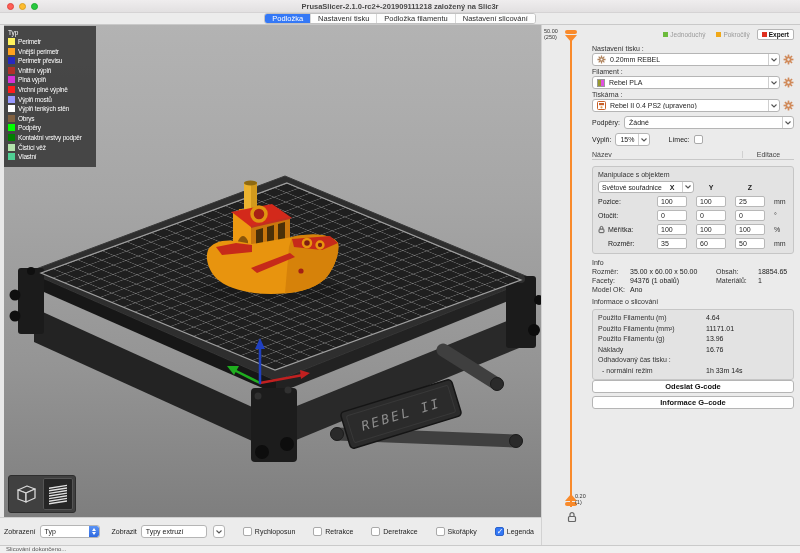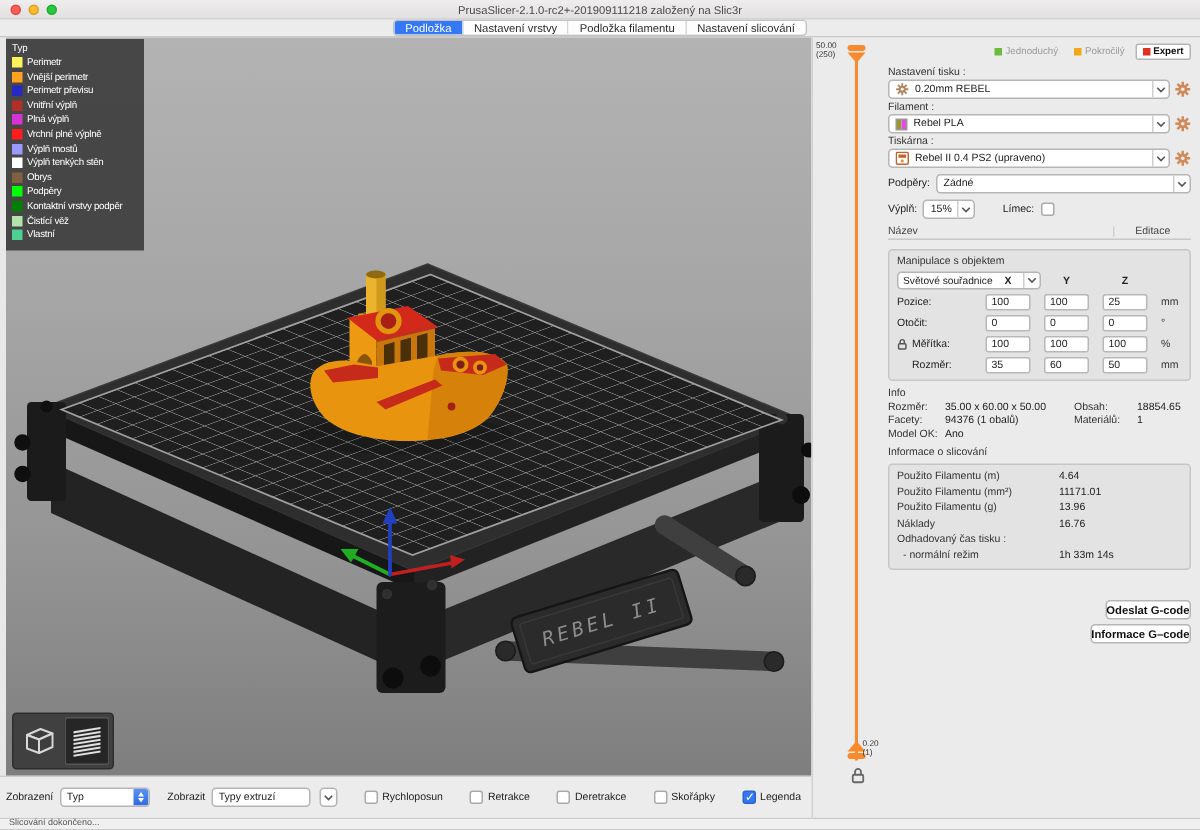--- a/index.html
+++ b/index.html
@@ -1,21 +1,21 @@
 <!DOCTYPE html>
 <html><head>
 <meta charset="utf-8">
 <style>
   * { margin:0; padding:0; box-sizing:border-box; }
   body { font-family:"Liberation Sans","DejaVu Sans",sans-serif; background:#888; }
   .app { position:relative; width:800px; height:553px; background:#ececec; overflow:hidden;
          font-family:"Liberation Sans","DejaVu Sans",sans-serif; }
 
   
-  .titlebar { position:relative; height:13px; background:linear-gradient(#efedee,#e2e0e1); border-bottom:1px solid #d5d3d4; }
+  .titlebar { position:relative; height:13px; background:linear-gradient(#efedee,#e2e0e1); border-bottom:1px solid #d5d3d4;font-weight:bold; }
   .traffic { position:absolute; left:7px; top:3px; display:flex; gap:5px; }
   .traffic span { width:7px; height:7px; border-radius:50%; display:block; }
   .tl-close{ background:#ff5f57; border:0.5px solid #e0443e; }
   .tl-min  { background:#febc2e; border:0.5px solid #d9a022; }
   .tl-zoom { background:#28c840; border:0.5px solid #1dad2b; }
   .win-title { text-align:center; font-size:7.5px; line-height:13px; color:#4a4a4a; }
 
   
   .tabbar { height:12px; background:#ececec; border-bottom:1px solid #c9c9c9; display:flex; justify-content:center; align-items:flex-start; }
   .segments { display:inline-flex; border:1px solid #c2c2c2; border-radius:3px; overflow:hidden; background:#fff; height:11px; }
@@ -97,21 +97,21 @@
   .info-grid .val { color:#222; }
 
   
   .slice-panel { background:#e3e3e3; border:1px solid #c6c6c6; border-radius:3px; padding:3px 5px; margin-top:2px; }
   .srow { display:flex; font-size:7px; color:#333; line-height:10.5px; }
   .srow .sl { width:108px; white-space:nowrap; }
   .srow .sv { color:#222; }
   .srow.indent .sl { padding-left:4px; }
 
   
-  .gbtns { margin-top:20px; display:flex; flex-direction:column; gap:3px;align-items:flex-end; }
+  .gbtns { margin-top:0; display:flex; flex-direction:column; gap:3px; }
   .gbtn { height:13px; background:#fff; border:1px solid #b5b5b5; border-radius:3px; font-size:7.5px; font-weight:bold; color:#111; text-align:center; line-height:12px; }
 
   
   .toolbar { height:28px; background:#ececec; border-top:1px solid #cfcfcf; display:flex; align-items:center; padding-left:4px; gap:4px; font-size:7px; color:#222; }
   .popup { display:flex; align-items:center; width:60px; height:13px; background:#fff; border:1px solid #b5b5b5; border-radius:3px; overflow:hidden; }
   .popup .ptext { flex:1; padding-left:4px; font-size:7px; }
   .stepper { width:10px; align-self:stretch; background:linear-gradient(#5a93f5,#2f6ae0); display:flex; flex-direction:column; align-items:center; justify-content:center; border-radius:0 2px 2px 0; }
   .stepper i { display:block; width:0; height:0; border-left:2.5px solid transparent; border-right:2.5px solid transparent; }
   .stepper .up { border-bottom:3px solid #fff; margin-bottom:1.5px; }
   .stepper .dn { border-top:3px solid #fff; }
@@ -133,21 +133,21 @@
       <span class="tl-close"></span>
       <span class="tl-min"></span>
       <span class="tl-zoom"></span>
     </div>
     <div class="win-title">PrusaSlicer-2.1.0-rc2+-201909111218 založený na Slic3r</div>
   </div>
 
   <div class="tabbar">
     <div class="segments">
       <div class="seg active">Podložka</div>
-      <div class="seg">Nastavení vrstvy</div>
+      <div class="seg">Nastavení tisku</div>
       <div class="seg">Podložka filamentu</div>
       <div class="seg">Nastavení slicování</div>
     </div>
   </div>
 
   <div class="main">
 
     <div class="vp-col">
       <div class="viewport">
 

